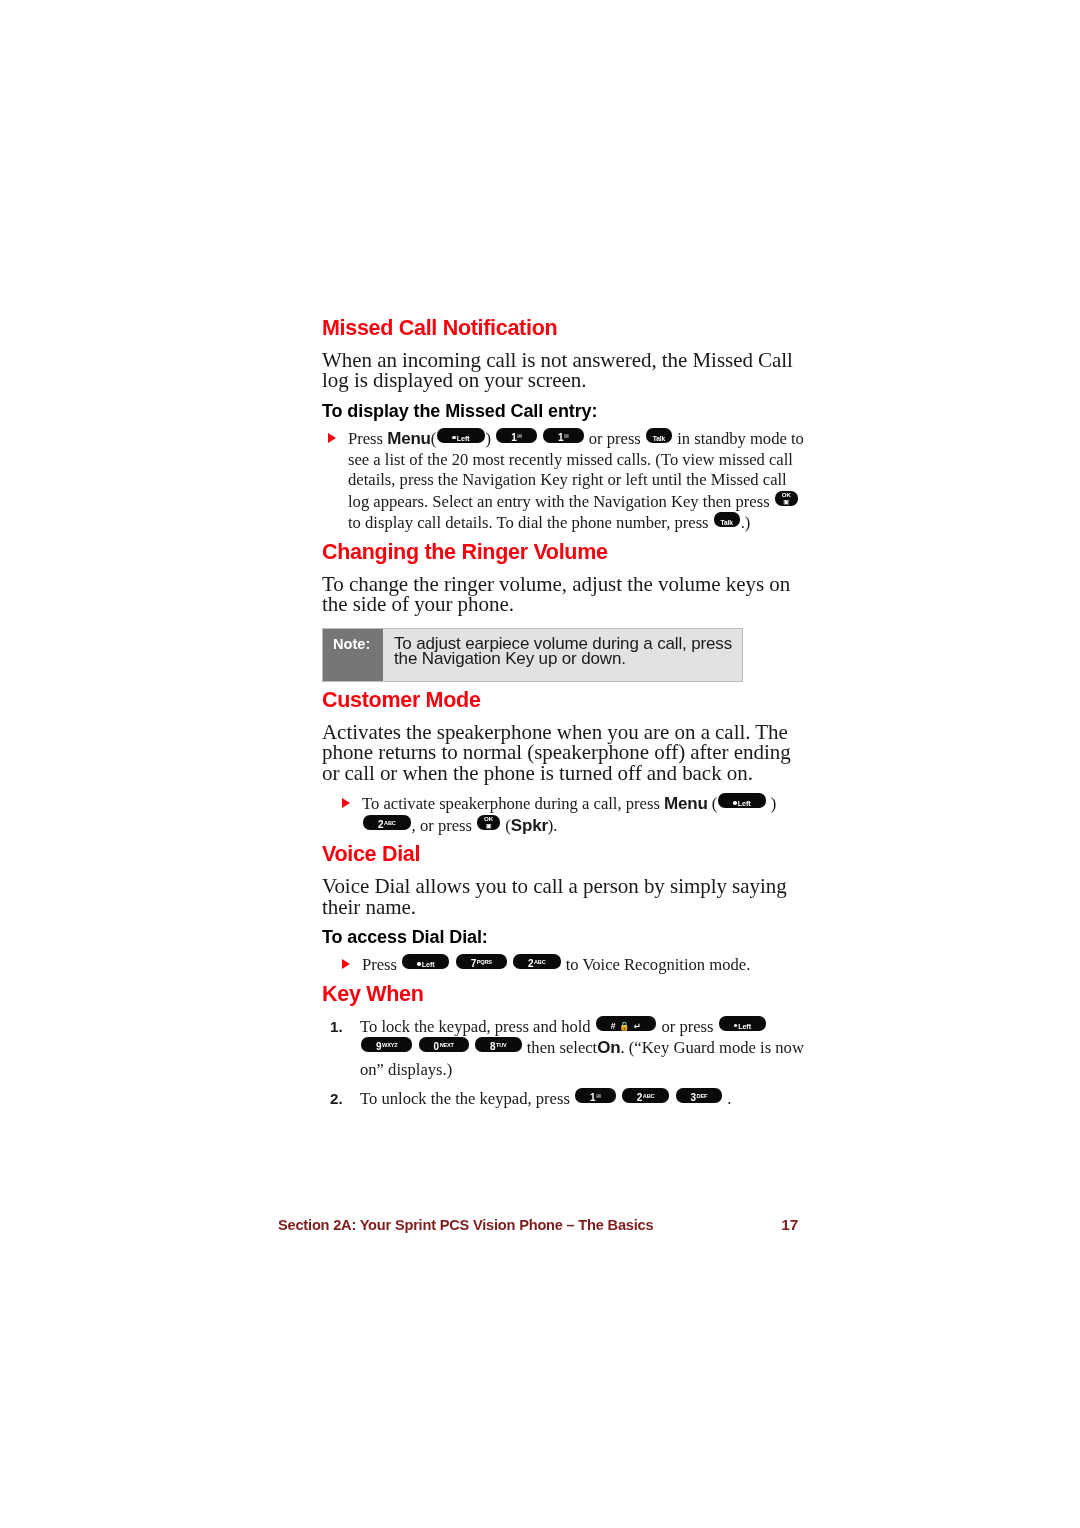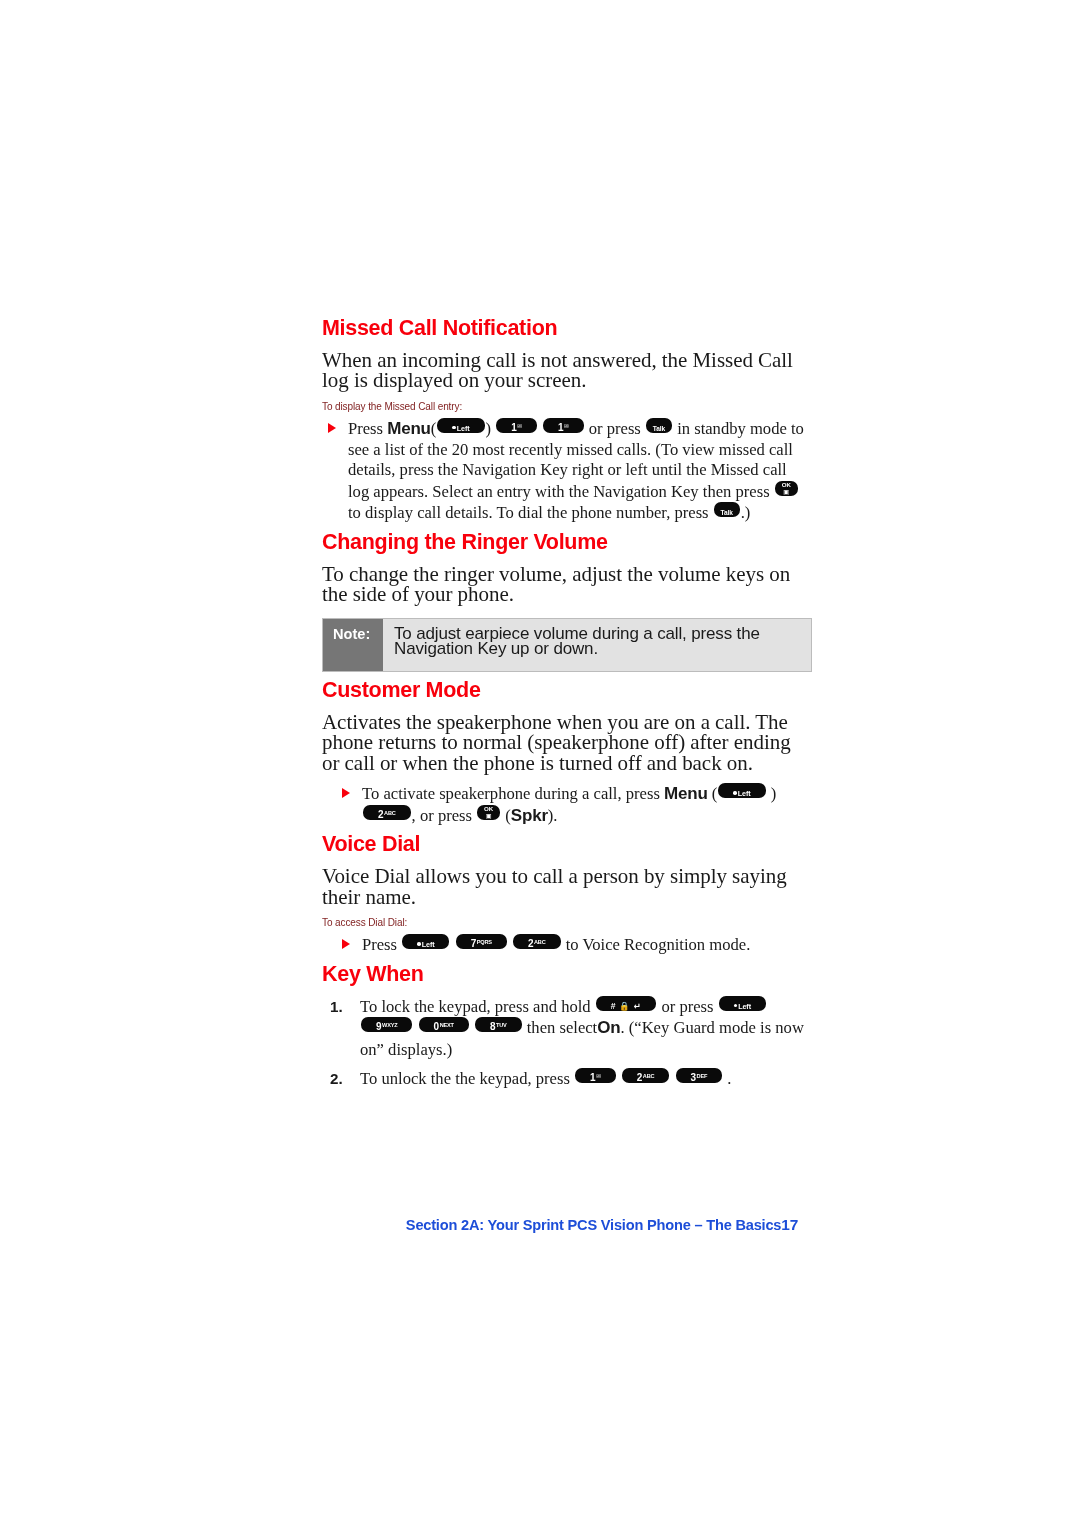--- a/index.html
+++ b/index.html
@@ -47,23 +47,23 @@
     font-family: "Liberation Serif", "DejaVu Serif", serif;
     font-size: 21px;
     line-height: 20.6px;
     margin: 0 0 10px 0;
     text-align: left;
     letter-spacing: -0.05px;
   }
 
   p.subhead {
     font-family: "Liberation Sans", "DejaVu Sans", sans-serif;
-    font-size: 10px;
-    font-weight: normal;
-    color: #7f1d1d;
+    font-size: 18px;
+    font-weight: bold;
+    color: #000000;
     margin: 8px 0 6px 0;
     letter-spacing: -0.1px;
   }
 
   
   .bullet {
     position: relative;
     padding-left: 26px;
     font-family: "Liberation Serif", "DejaVu Serif", serif;
     font-size: 16.6px;
@@ -177,21 +177,21 @@
   }
   .key.hash .grp {
     font-size: 8.6px;
     font-weight: bold;
     letter-spacing: 0.6px;
   }
 
   
   .notebox {
     display: flex;
-    width: 490px;
+    width: 421px;
     margin: 13px 0 6px 0;
     background: #e2e2e2;
     border: 1px solid #bcbcbc;
     box-sizing: border-box;
   }
   .notebox .nlabel {
     background: #767676;
     color: #ffffff;
     font-family: "Liberation Sans", "DejaVu Sans", sans-serif;
     font-weight: bold;
@@ -211,26 +211,26 @@
     flex: 1 1 auto;
   }
 
   
   .footer {
     position: absolute;
     left: 278px;
     top: 1216px;
     width: 520px;
     display: flex;
-    justify-content: flex-end;
+    justify-content: space-between;
     align-items: baseline;
     font-family: "Liberation Sans", "DejaVu Sans", sans-serif;
     font-weight: bold;
     font-size: 14.6px;
-    color: #1d4ed8;
+    color: #7f1d1d;
     letter-spacing: -0.2px;
   }
   .footer .pg { font-size: 15.4px; }
   .nw { white-space: nowrap; }
 </style>
 </head>
 <body>
 
 <div class="page">
   <div class="content">

